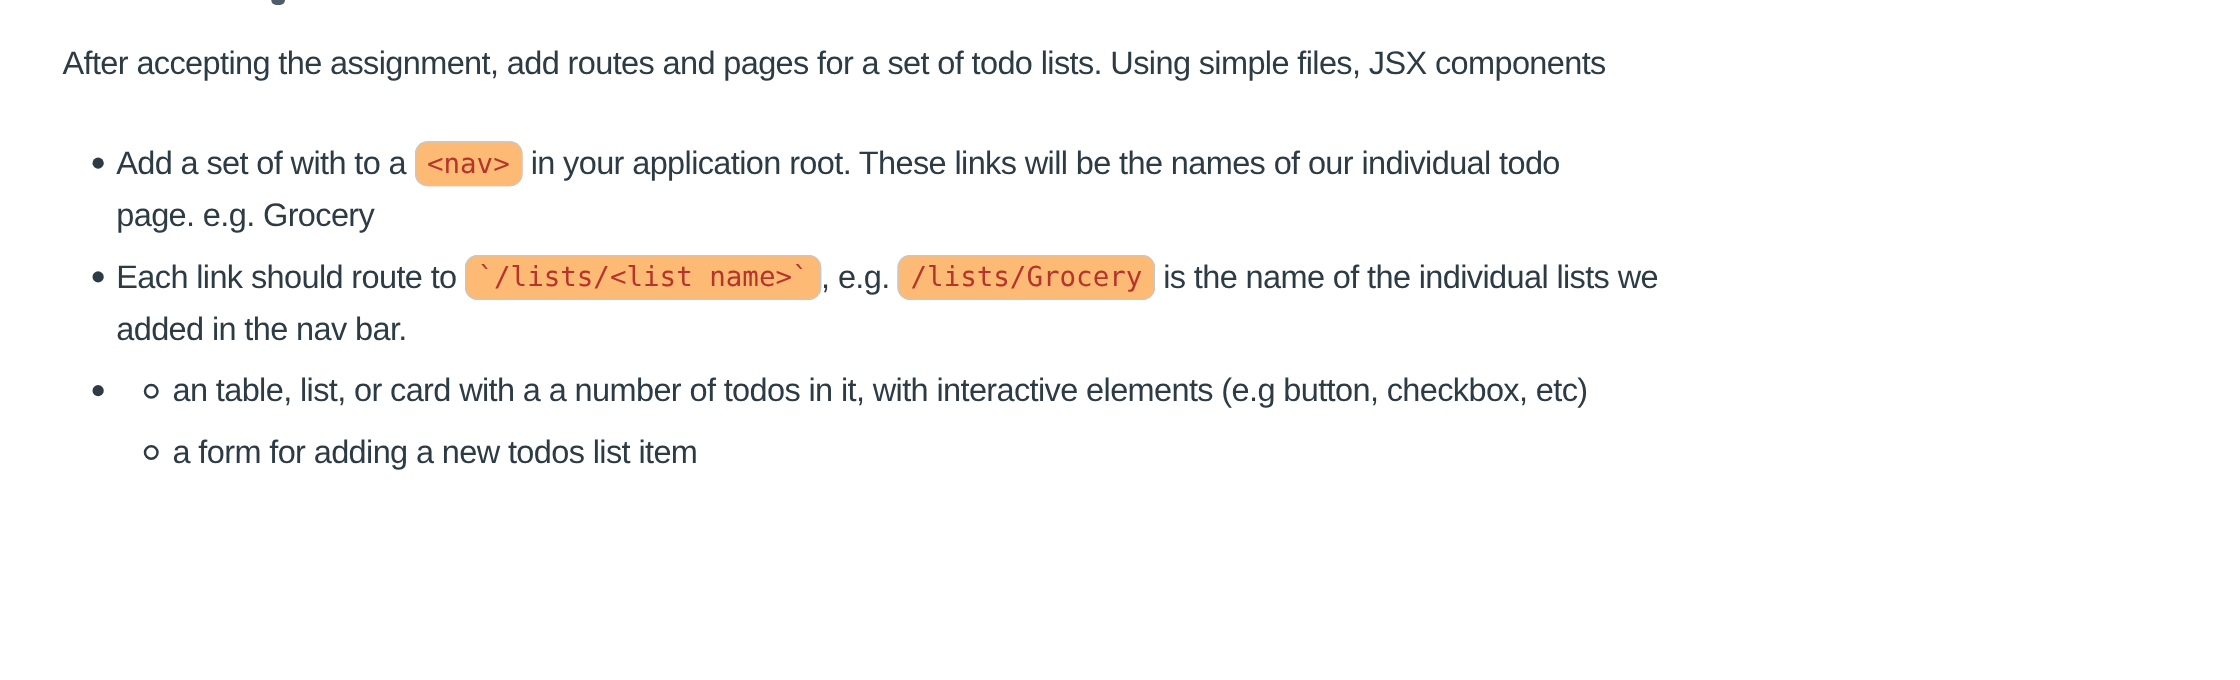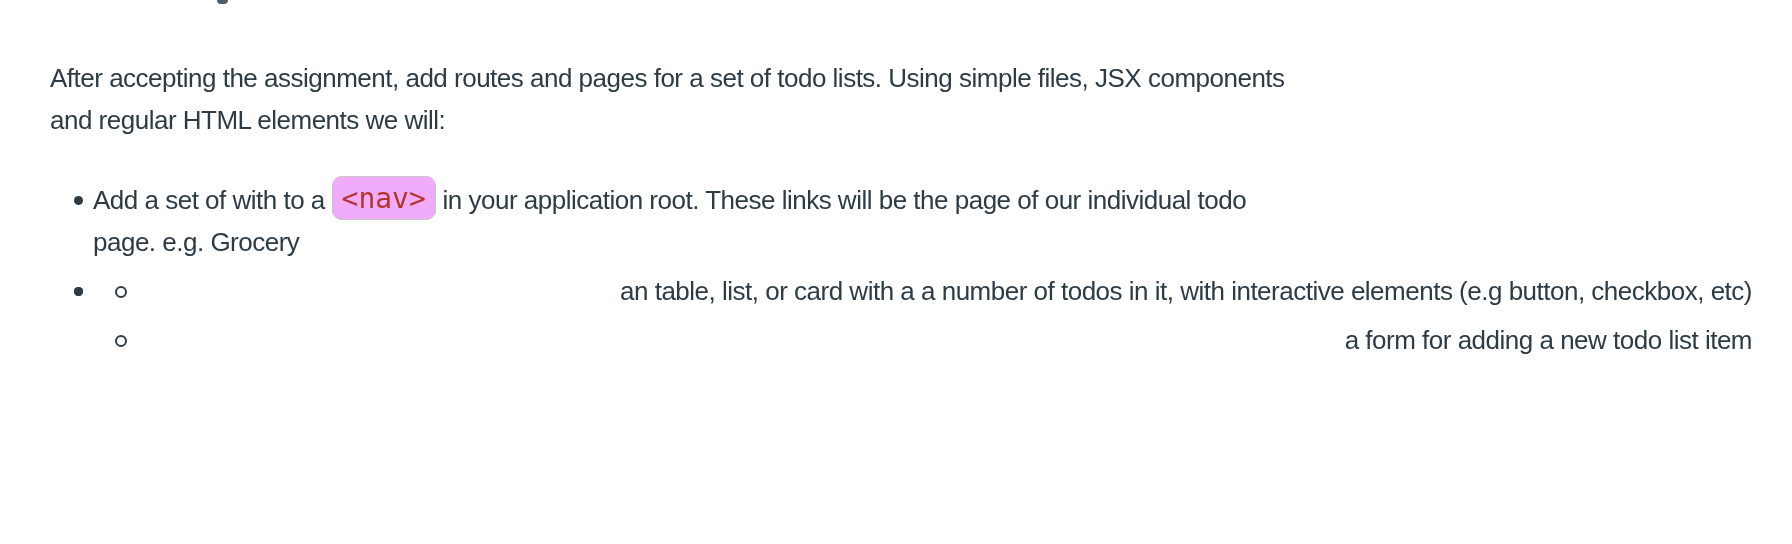--- a/index.html
+++ b/index.html
@@ -12,41 +12,40 @@
     height: 544px;
     overflow: hidden;
     position: relative;
     font-family: "Liberation Sans", "DejaVu Sans", sans-serif;
     font-size: 26px;
     line-height: 42px;
     letter-spacing: -0.5px;
     color: #2d3b45;
   }
   .content {
-    padding: 57px 40px 0 50px;
+    padding: 29px 40px 0 50px;
   }
   .line {
     white-space: pre;
   }
   
   .heading-fragment {
     position: absolute;
     left: 217px;
     top: 0;
     width: 11px;
     height: 4px;
     background: #4e5d68;
     border-radius: 0 0 5px 5px;
   }
   .ul.root {
     margin-top: 38px;
   }
   .ul.sub {
     margin-top: 7px;
-    text-align: right;
   }
   .li {
     position: relative;
     margin-bottom: 7px;
   }
   .li.level1 { padding-left: 43px; }
   .li.level2 { padding-left: 45px; }
   .marker {
     position: absolute;
     display: block;
@@ -63,68 +62,69 @@
     left: 22px;
     top: 16px;
     width: 8px;
     height: 8px;
     border-radius: 50%;
     border: 2px solid #2d3b45;
     background: transparent;
   }
   .code {
     font-family: "DejaVu Sans Mono", "Liberation Mono", monospace;
-    font-size: 28px;
+    font-size: 22px;
     line-height: 1;
     letter-spacing: 0;
     color: #b5342b;
-    background: #f0abfc;
+    background: #fdba74;
     border: 1px solid #c8c8c8;
     border-radius: 10px;
     padding: 5px 9px 4px;
     white-space: pre;
     vertical-align: 1px;
   }
 </style>
 </head>
 <body>
 
 <div class="heading-fragment"></div>
 
 <div class="content">
   <div>
       <div class="line">After accepting the assignment, add routes and pages for a set of todo lists. Using simple files, JSX components</div>
-      <div class="line">and regular HTML elements we will:</div>
     </div>
   <div class="ul root">
       <div class="li level1">
         <span class="marker disc"></span>
         <div class="li-content">
-          <div class="line"><span>Add a set of with to a </span><span class="code">&lt;nav&gt;</span><span> in your application root. These links will be the page of our individual todo</span></div>
+          <div class="line"><span>Add a set of with to a </span><span class="code">&lt;nav&gt;</span><span> in your application root. These links will be the names of our individual todo</span></div>
           <div class="line"><span>page. e.g. Grocery</span></div>
         </div>
       </div>
       <div class="li level1">
         <span class="marker disc"></span>
         <div class="li-content">
+          <div class="line"><span>Each link should route to </span><span class="code">`/lists/&lt;list name&gt;`</span><span>, e.g. </span><span class="code">/lists/Grocery</span><span> is the name of the individual lists we</span></div>
+          <div class="line"><span>added in the nav bar.</span></div>
         </div>
       </div>
       <div class="li level1">
         <span class="marker disc"></span>
         <div class="li-content">
           <div class="ul sub">
             <div class="li level2">
               <span class="marker circle"></span>
               <div class="li-content">
                 <div class="line"><span>an table, list, or card with a a number of todos in it, with interactive elements (e.g button, checkbox, etc)</span></div>
               </div>
             </div>
             <div class="li level2">
               <span class="marker circle"></span>
               <div class="li-content">
-                <div class="line"><span>a form for adding a new todo list item</span></div>
+                <div class="line"><span>a form for adding a new todos list item</span></div>
               </div>
             </div>
           </div>
         </div>
       </div>
     </div>
 </div>
 
 </body></html>

